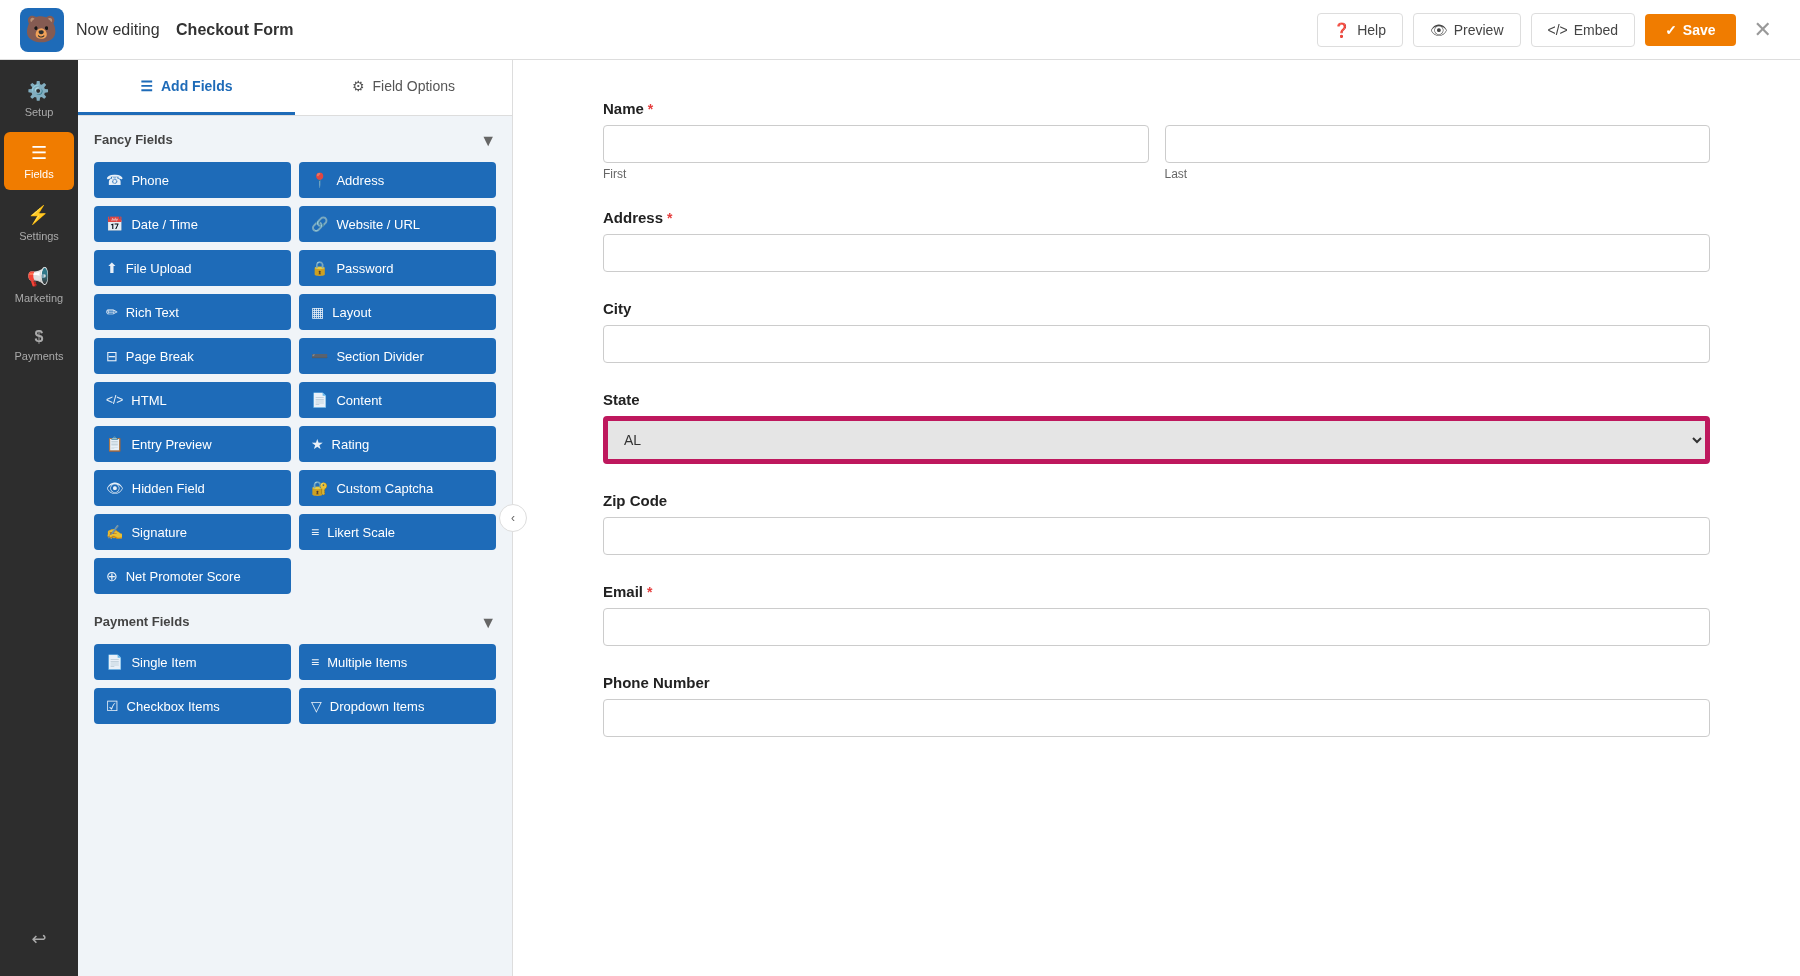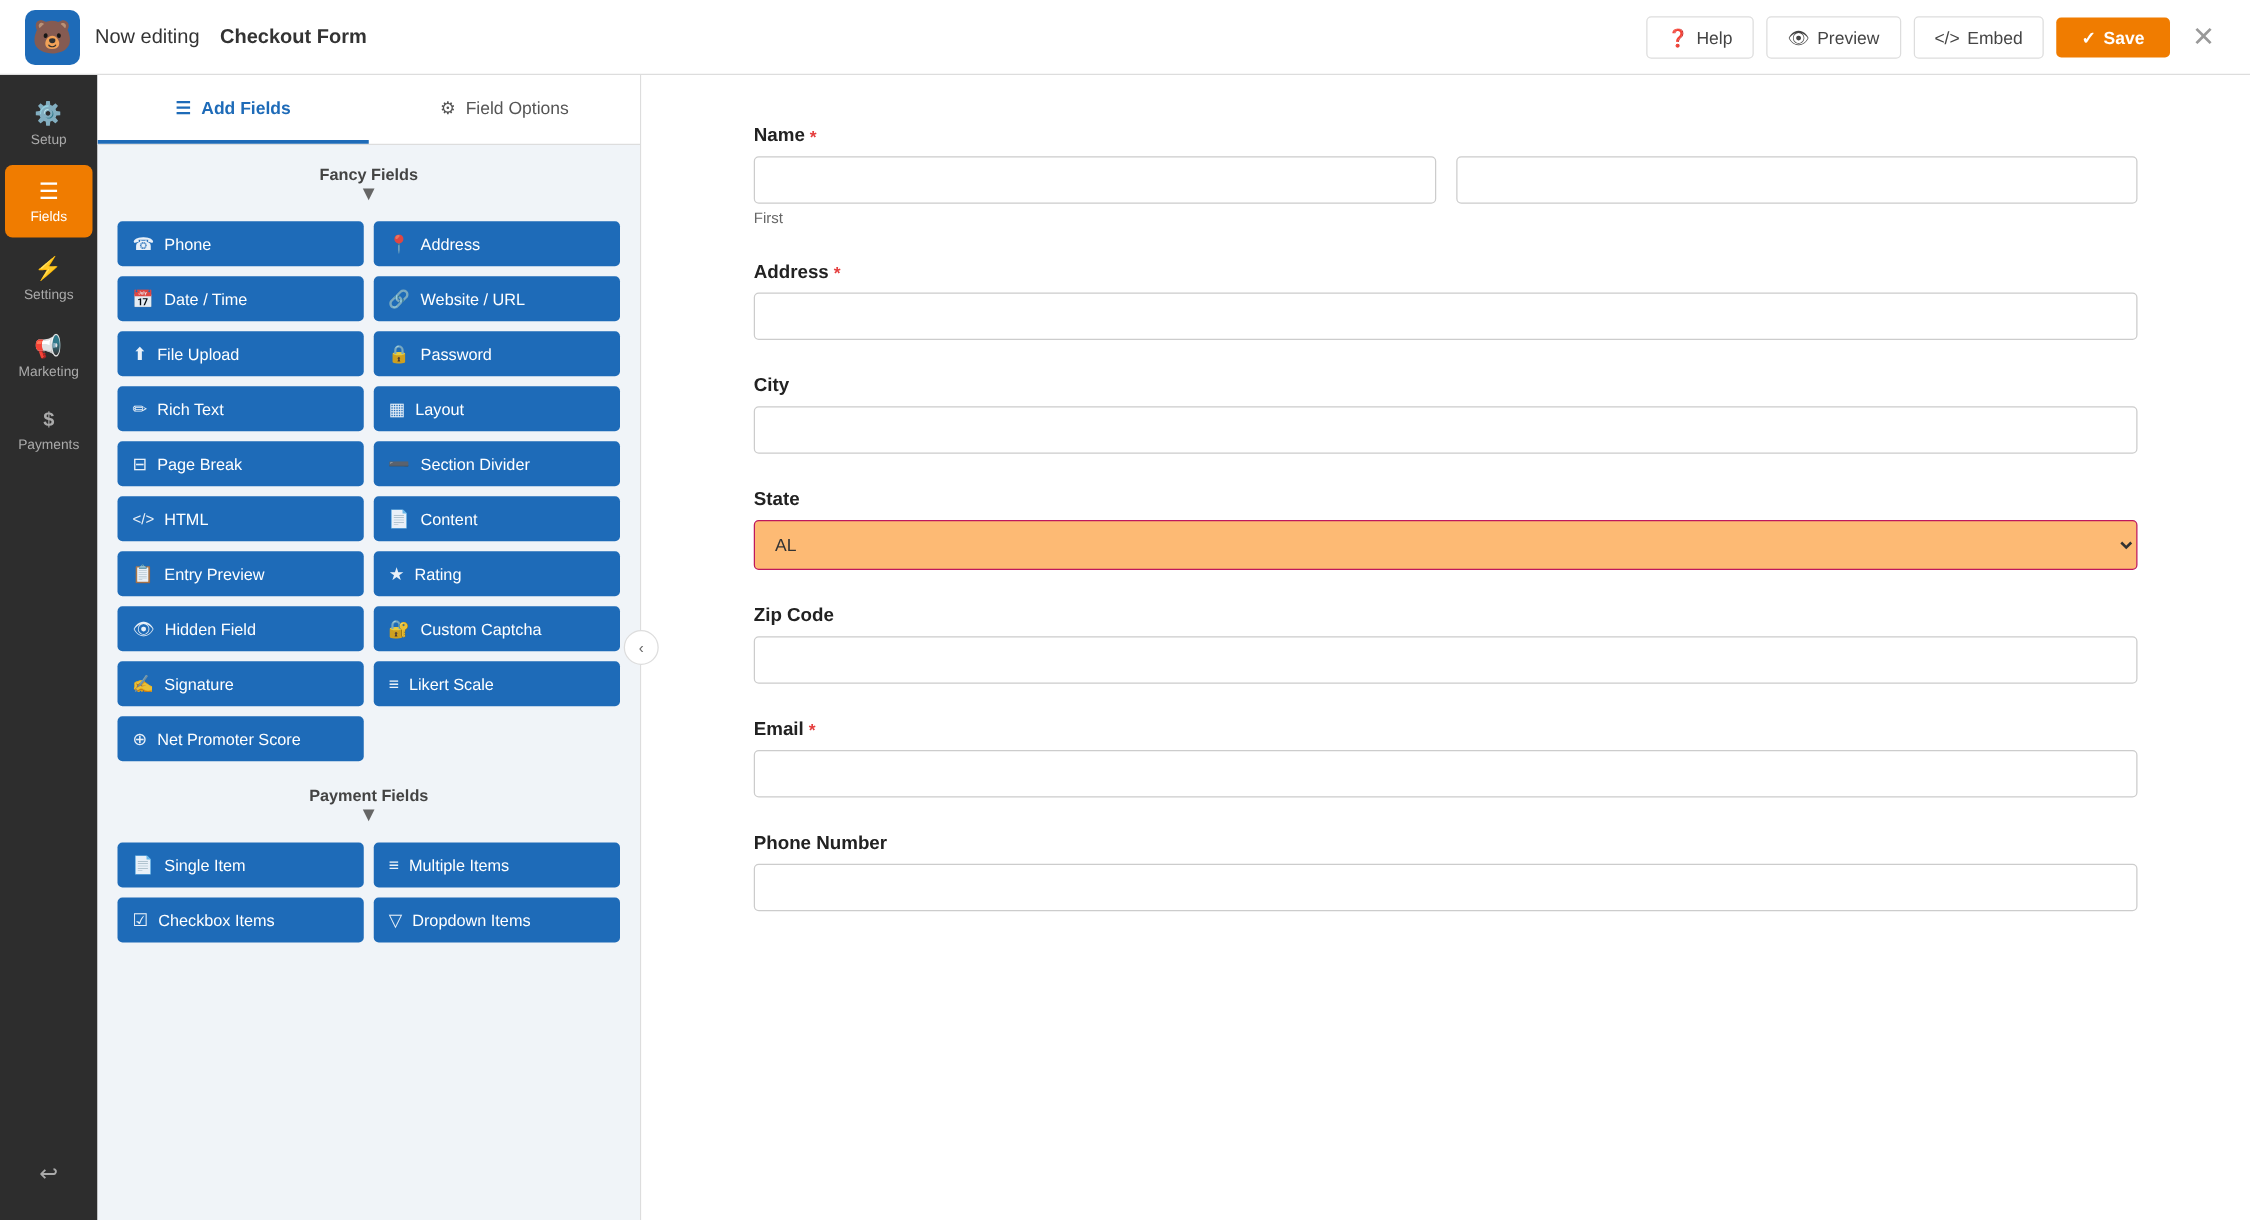--- a/index.html
+++ b/index.html
@@ -66,22 +66,22 @@
       flex: 1; display: flex; align-items: center; justify-content: center; gap: 8px;
       padding: 18px 10px; cursor: pointer; font-size: 14px; color: #555;
       border-bottom: 3px solid transparent;
     }
     .field-tab.active { color: #1e6bb8; border-bottom-color: #1e6bb8; font-weight: 600; }
 
     .field-panel-content { flex: 1; overflow-y: auto; padding: 16px; }
 
     
     .section-header {
-      display: flex; align-items: center; justify-content: space-between;
-      font-size: 13px; font-weight: 600; color: #444; margin-bottom: 12px; cursor: pointer; flex-direction: column;
+      display: flex; align-items: flex-start; justify-content: space-between;
+      font-size: 13px; font-weight: 600; color: #444; margin-bottom: 12px; cursor: pointer;
     }
     .section-chevron { font-size: 16px; color: #666; }
 
     .fields-grid { display: grid; grid-template-columns: 1fr 1fr; gap: 8px; margin-bottom: 20px; }
 
     .field-btn {
       display: flex; align-items: center; gap: 8px;
       background: #1e6bb8; color: #fff; border: none; border-radius: 4px;
       padding: 10px 12px; cursor: pointer; font-size: 13px; text-align: left;
       width: 100%;
@@ -109,22 +109,22 @@
 
     
     .form-field { margin-bottom: 28px; }
     .form-label { font-size: 15px; font-weight: 600; color: #222; margin-bottom: 8px; display: flex; align-items: center; gap: 4px; }
     .required-star { color: #e53e3e; font-size: 14px; }
     .form-input {
       width: 100%; border: 1px solid #ccc; border-radius: 4px;
       padding: 10px 12px; font-size: 14px; color: #333; outline: none;
     }
     .form-select {
-      width: 100%; border: 1px solid #be185d; border-radius: 4px;
-      padding: 10px 12px; font-size: 14px; color: #333; background: #fdba74;
+      width: 100%; border: 5px solid #be185d; border-radius: 4px;
+      padding: 10px 12px; font-size: 14px; color: #333; background: #e5e5e5;
       appearance: auto; cursor: pointer;
     }
 
     .name-row { display: grid; grid-template-columns: 1fr 1fr; gap: 16px; }
     .sub-label { font-size: 12px; color: #666; margin-top: 4px; }
 
     
     ::-webkit-scrollbar { width: 6px; }
     ::-webkit-scrollbar-thumb { background: #ccc; border-radius: 3px; }
   </style>
@@ -330,20 +330,21 @@
         <span>Name</span>
         <span class="required-star">*</span>
       </div>
       <div class="name-row">
         <div>
           <input class="form-input" type="text" placeholder="" style="">
           <div class="sub-label">First</div>
         </div>
         <div>
           <input class="form-input" type="text" placeholder="" style="">
+          <div class="sub-label">Last</div>
         </div>
       </div>
     </div>
 
     <div class="form-field">
       <div class="form-label">
         <span>Address</span>
         <span class="required-star">*</span>
       </div>
       <input class="form-input" type="text" placeholder="" style="">

